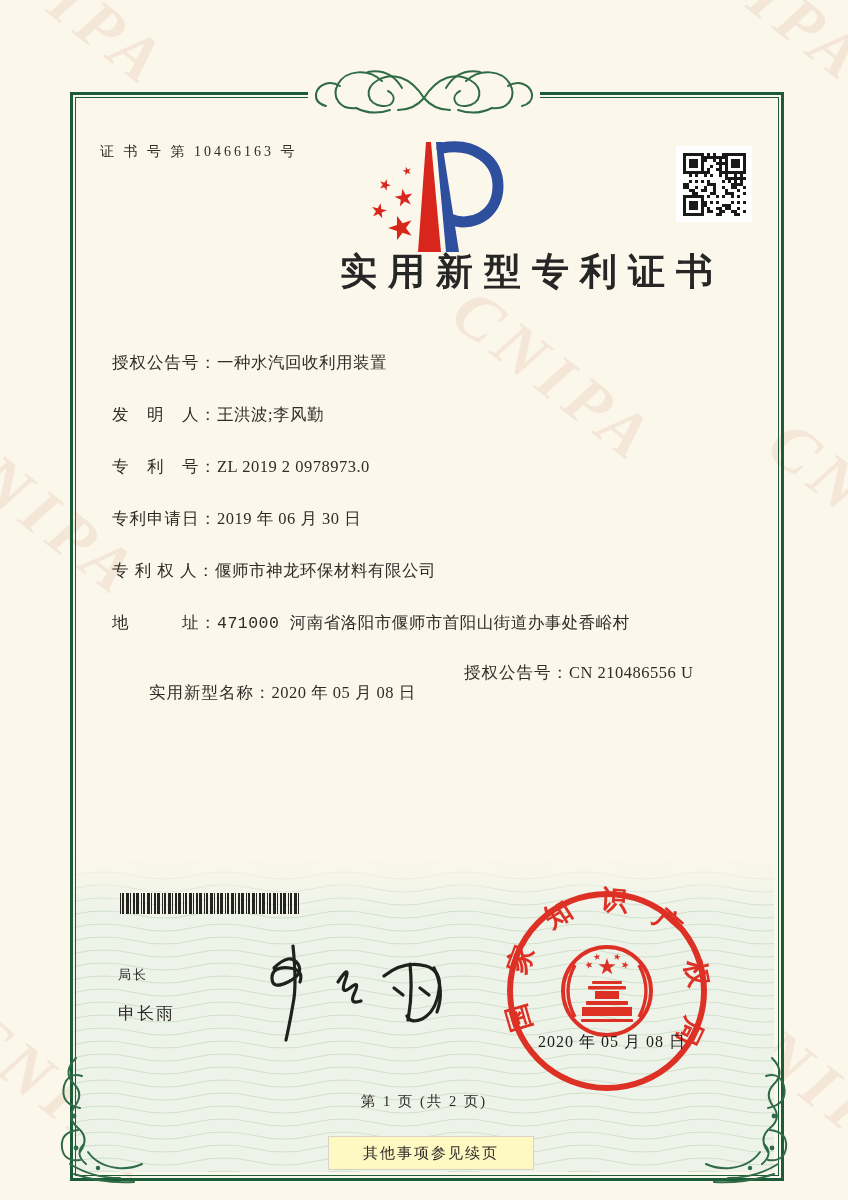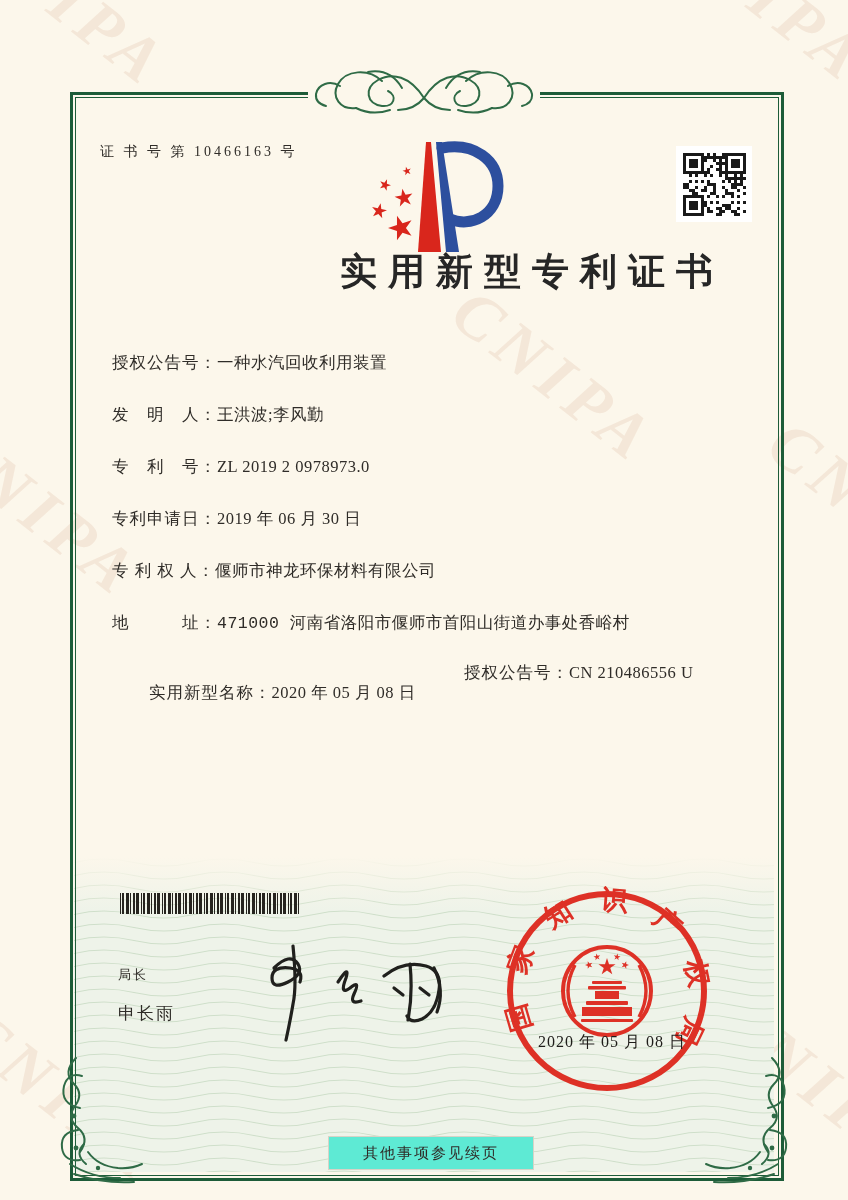--- a/index.html
+++ b/index.html
@@ -53,21 +53,21 @@
   .director-name{position:absolute;left:118px;top:1002px;font-size:17px;letter-spacing:2px;
                  font-family:"Liberation Sans",sans-serif;}
   .sig{position:absolute;left:238px;top:938px;width:220px;height:110px;}
 
   .seal{position:absolute;left:502px;top:886px;width:210px;height:210px;opacity:0.93;}
   .seal-date{position:absolute;left:512px;top:1032px;width:200px;text-align:center;
              font-size:16px;letter-spacing:1px;color:#1e1c19;z-index:5;}
 
   .page-footer{position:absolute;left:0;top:1092px;width:848px;text-align:center;font-size:14.5px;
                letter-spacing:2px;}
-  .cont-note{position:absolute;left:328px;top:1136px;width:204px;height:32px;background:#5eead4;
+  .cont-note{position:absolute;left:328px;top:1136px;width:204px;height:32px;background:#fef9c3;
              border:1px solid #d8d3c6;display:flex;align-items:center;justify-content:center;
              font-size:15px;letter-spacing:2px;z-index:5;}
 </style>
 </head>
 <body>
 
 <div class="page">
 
   <span class="wm" style="left:-52px;top:-38px;">CNIPA</span>
   <span class="wm" style="left:648px;top:-42px;">CNIPA</span>
@@ -673,15 +673,16 @@
         <rect x="-12" y="-4" width="24" height="8"></rect>
         <rect x="-21" y="6" width="42" height="4" rx="1"></rect>
         <rect x="-25" y="12" width="50" height="9"></rect>
         <path d="M-32,22 q-14,-26 0,-52" fill="none" stroke="#dd2318" stroke-width="3.4"></path>
         <path d="M32,22 q14,-26 0,-52" fill="none" stroke="#dd2318" stroke-width="3.4"></path>
         <rect x="-26" y="24" width="52" height="3" rx="1"></rect>
       </g>
     </svg>
     <div class="seal-date">2020 年 05 月 08 日</div>
 
+    <div class="page-footer">第 1 页 (共 2 页)</div>
     <div class="cont-note">其他事项参见续页</div>
   </div>
 </div>
 
 </body></html>

